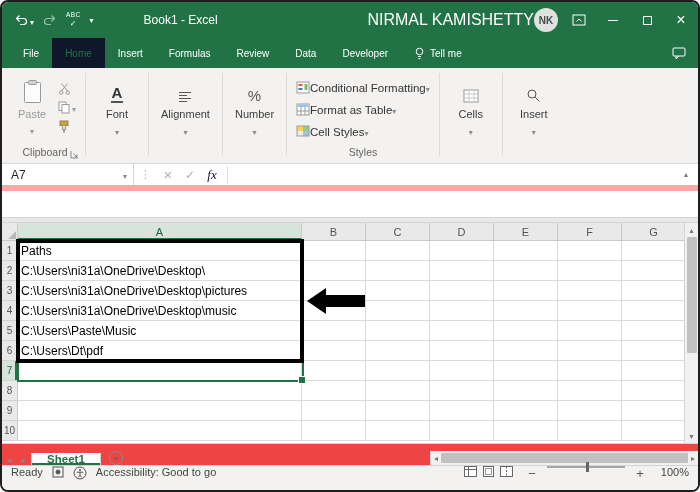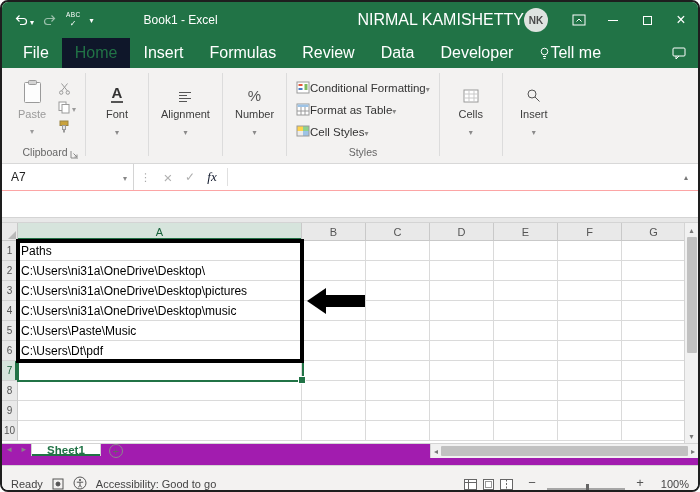--- a/index.html
+++ b/index.html
@@ -11,31 +11,31 @@
   .qat{display:flex;align-items:center;gap:9px;padding:0 10px 0 12px}
   .qbtn{display:flex;align-items:center;gap:2px;cursor:default}
   .dim{opacity:.55}
   .abc{display:flex;flex-direction:column;align-items:center;line-height:1;font-size:6.5px;letter-spacing:.4px}
   .abc .chk{font-size:8px;margin-top:-1px}
   .car::after{content:"▾";font-size:8px;color:inherit}
   .qcar{font-size:8px}
   .title{font-size:12px;margin-left:40px;white-space:nowrap}
   .tspacer{flex:1}
   .user{font-size:16px;white-space:nowrap;margin-right:0}
-  .avatar{width:24px;height:24px;border-radius:50%;background:#dfe3e0;color:#4a4a4a;font-size:10px;font-weight:bold;display:flex;align-items:center;justify-content:center;margin-right:14px}
+  .avatar{width:24px;height:24px;border-radius:50%;background:#dfe3e0;color:#4a4a4a;font-size:10px;font-weight:bold;display:flex;align-items:center;justify-content:center;margin-right:4px}
   .wbtn{width:34px;height:100%;display:flex;align-items:center;justify-content:center;font-size:14px}
   .maxbox{width:9px;height:9px;border:1px solid #fff;display:inline-block}
   .minline{width:10px;border-top:1px solid #fff;display:inline-block}
   .close{font-size:16px}
 
   
   .tabrow{height:30px;background:var(--accent,#217346);display:flex;align-items:stretch;padding-left:8px;flex:0 0 auto}
-  .tab{display:flex;align-items:center;padding:0 13px;font-size:16px;color:#fff;cursor:default}
+  .tab{display:flex;align-items:center;padding:0 13px;font-size:10px;color:#fff;cursor:default}
   .tab.active{background:#0f172a;color:var(--accent,#217346)}
-  .tellme{}
+  .tellme{gap:5px}
   .tabspacer{flex:1}
   .cmt{display:flex;align-items:center;padding-right:12px}
 
   
   .ribbon{height:96px;background:#f3f2f1;border-bottom:1px solid #d8d8d8;display:flex;align-items:stretch;padding-left:6px;flex:0 0 auto}
   .group{display:flex;flex-direction:column}
   .gbody{flex:1;display:flex}
   .glabel{height:19px;font-size:10.5px;color:#666;position:relative;text-align:center;width:100%;line-height:17px}
   .launcher{position:absolute;right:3px;top:3px}
   .vdiv{width:1px;background:#dcdcdc;margin:5px 3px 7px}
@@ -46,21 +46,21 @@
   .gbtn .icn{height:20px;display:flex;align-items:flex-end}
   .gbtn .car::after{color:#8a8a8a}
   .font-A{font-size:15px;font-weight:bold;color:#333;border-bottom:2px solid #555;line-height:1.1;padding:0 1px}
   .pct{font-size:15px;color:#555;line-height:1}
   .stylecol{flex-direction:column;justify-content:flex-start;padding-top:9px;gap:1px}
   .stylerow{display:flex;align-items:center;gap:0;font-size:11.5px;color:#333;height:21px;padding:0 6px;white-space:nowrap}
   .stylerow .car::after{color:#8a8a8a}
 
   
   .fbar{height:54px;background:#fff;border-bottom:1px solid #d4d4d4;display:flex;flex-direction:column;flex:0 0 auto}
-  .frow{height:27px;display:flex;align-items:center;border-bottom:1px solid #fca5a5}
+  .frow{height:27px;display:flex;align-items:center;border-bottom:6px solid #fca5a5}
   .namebox{width:132px;height:100%;display:flex;align-items:center;padding:0 6px 0 9px;font-size:12px;color:#222;border-right:1px solid #d4d4d4}
   .nbcaret{margin-left:auto;color:#888}
   .fdots{color:#aaa;padding:0 6px;font-size:11px}
   .fdots::after{content:"⋮"}
   .fbtn{width:22px;text-align:center;font-size:12px;color:#b0b0b0}
   .xgl::after{content:"×";font-size:15px}
   .ckgl::after{content:"✓"}
   .fx{color:#0f172a;font-family:"Liberation Serif",serif;font-style:italic;font-size:13px}
   .fsep2{width:1px;height:18px;background:#e0e0e0;margin:0 4px}
   .finput{flex:1;height:100%}
@@ -89,32 +89,32 @@
   .arrow{position:absolute;left:305px;top:65px;width:60px;height:26px;z-index:6;pointer-events:none}
   .arrow .head{position:absolute;left:0;top:0;width:0;height:0;border-top:13px solid transparent;border-bottom:13px solid transparent;border-right:19px solid #000}
   .arrow .abody{position:absolute;left:18px;top:7px;width:40px;height:12px;background:#000}
   .vscroll{width:14px;background:#f1f1f1;border-left:1px solid #d4d4d4;display:flex;flex-direction:column;align-items:center;flex:0 0 auto}
   .sarr{font-size:8px;color:#777;height:14px;display:flex;align-items:center}
   .up::after{content:"▴"} .dn::after{content:"▾"} .lt::after{content:"◂"} .rt::after{content:"▸"}
   .vthumb{width:10px;height:116px;background:#c1c1c1;border-radius:1px}
   .vfill{flex:1}
 
   
-  .sheetbar{height:22px;background:#a21caf;border-top:1px solid #d4d4d4;display:flex;align-items:flex-start;font-size:11.5px;flex:0 0 auto}
+  .sheetbar{height:22px;background:#ef4444;border-top:1px solid #d4d4d4;display:flex;align-items:flex-end;font-size:11.5px;flex:0 0 auto}
   .shnav{display:flex;align-items:center;padding:0 5px;color:#888;font-size:9px}
   .sheettab{display:flex;align-items:center;padding:0 15px;background:#fff;color:var(--accent,#217346);font-weight:bold;border-left:1px solid #d4d4d4;border-right:1px solid #d4d4d4;box-shadow:inset 0 -2px 0 var(--accent,#217346)}
   .addsheet{display:flex;align-items:center;padding:0 8px}
   .cplus{width:14px;height:14px;border:1px solid #8a8a8a;border-radius:50%;color:#666;font-size:11px;line-height:12px;text-align:center}
   .cplus::after{content:"+"}
   .shspacer{flex:1}
   .hscroll{width:268px;background:#f1f1f1;border-left:1px solid #d4d4d4;display:flex;align-items:center;padding:0 3px;gap:3px}
   .hthumb{height:10px;flex:1;background:#c1c1c1;border-radius:1px}
 
   
-  .statusbar{height:25px;background:#f3f2f1;border-top:1px solid #d4d4d4;display:flex;align-items:flex-end;font-size:11px;color:#444;padding:0 9px;gap:9px;flex:0 0 auto}
+  .statusbar{height:25px;background:#f3f2f1;border-top:1px solid #d4d4d4;display:flex;align-items:flex-start;font-size:11px;color:#444;padding:0 9px;gap:9px;flex:0 0 auto}
   .sicon{display:flex;align-items:center}
   .srspacer{flex:1}
   .viewicons{display:flex;align-items:center;gap:5px;margin-right:4px}
   .zminus,.zplus{font-size:13px;color:#555;width:12px;text-align:center}
   .zminus::after{content:"−"} .zplus::after{content:"+"}
   .ztrack{width:78px;height:2px;background:#a6a6a6;position:relative}
   .zthumb{position:absolute;left:50%;top:-4px;width:3px;height:10px;background:#666}
   .zoomlabel{width:34px;text-align:right}
 </style>
 </head>

